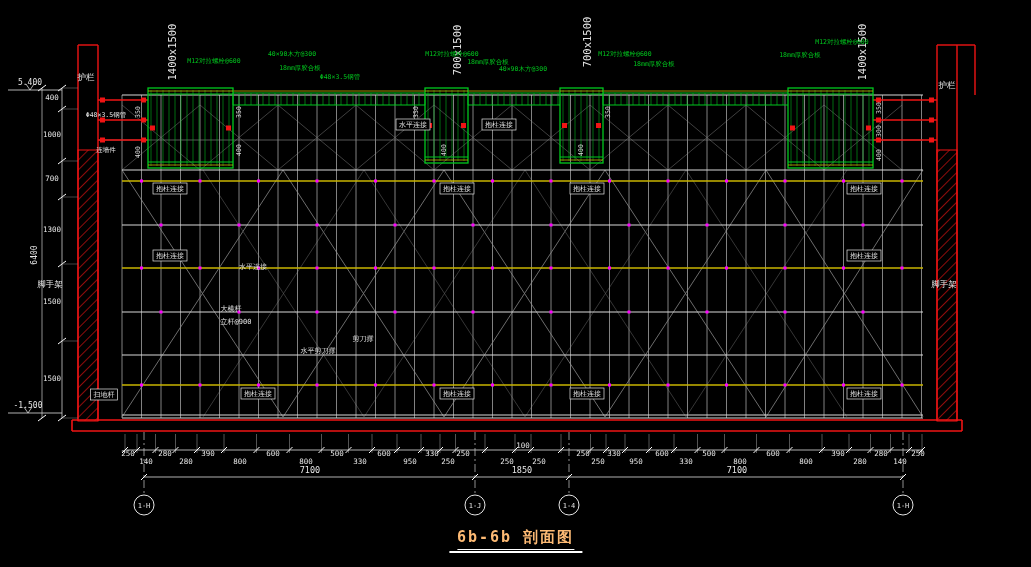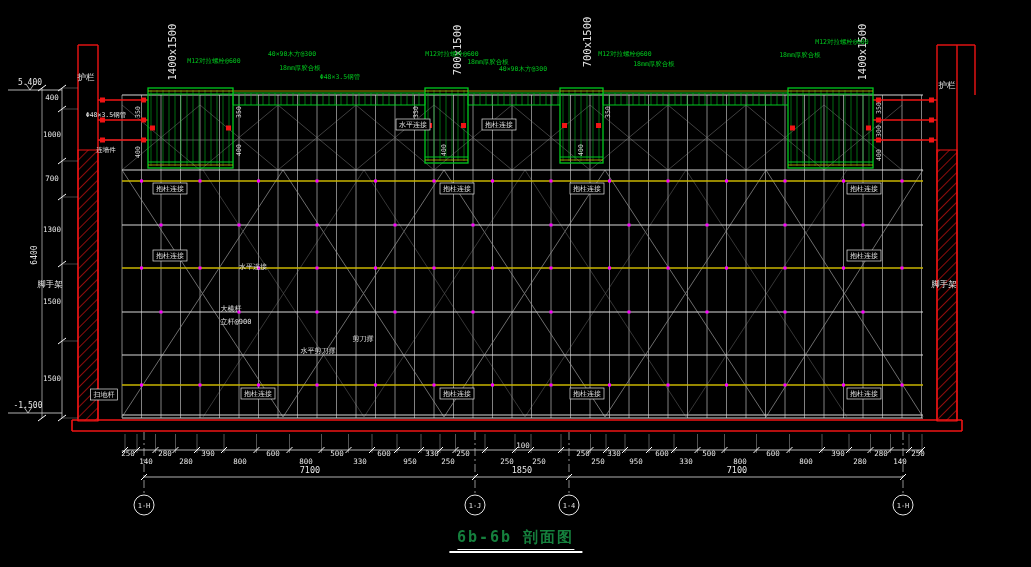--- a/index.html
+++ b/index.html
@@ -1,20 +1,20 @@
 <!DOCTYPE html>
 <html><head>
 <meta charset="utf-8">
 <style>
   html,body{margin:0;padding:0;background:#000;}
   .stage{position:relative;width:1031px;height:567px;background:#000;overflow:hidden;
          font-family:"DejaVu Sans Mono","DejaVu Sans",sans-serif;}
   svg{position:absolute;left:0;top:0;}
   .title{position:absolute;top:528px;left:50%;transform:translateX(-50%);
-         color:#15803d;font-size:15px;font-weight:bold;letter-spacing:2px;
+         color:#fdba74;font-size:15px;font-weight:bold;letter-spacing:2px;
          border-bottom:2px solid #fff;padding:0 8px 1px;}
   .title:after{content:"";display:block;height:1px;background:#fff;margin-top:2px;}
 </style>
 </head>
 <body>
 
 <div class="stage">
   <svg id="cad" width="1031" height="567" viewBox="0 0 1031 567">
       <defs>
         <pattern id="hatch" width="7" height="7" patternUnits="userSpaceOnUse" patternTransform="rotate(45)">

